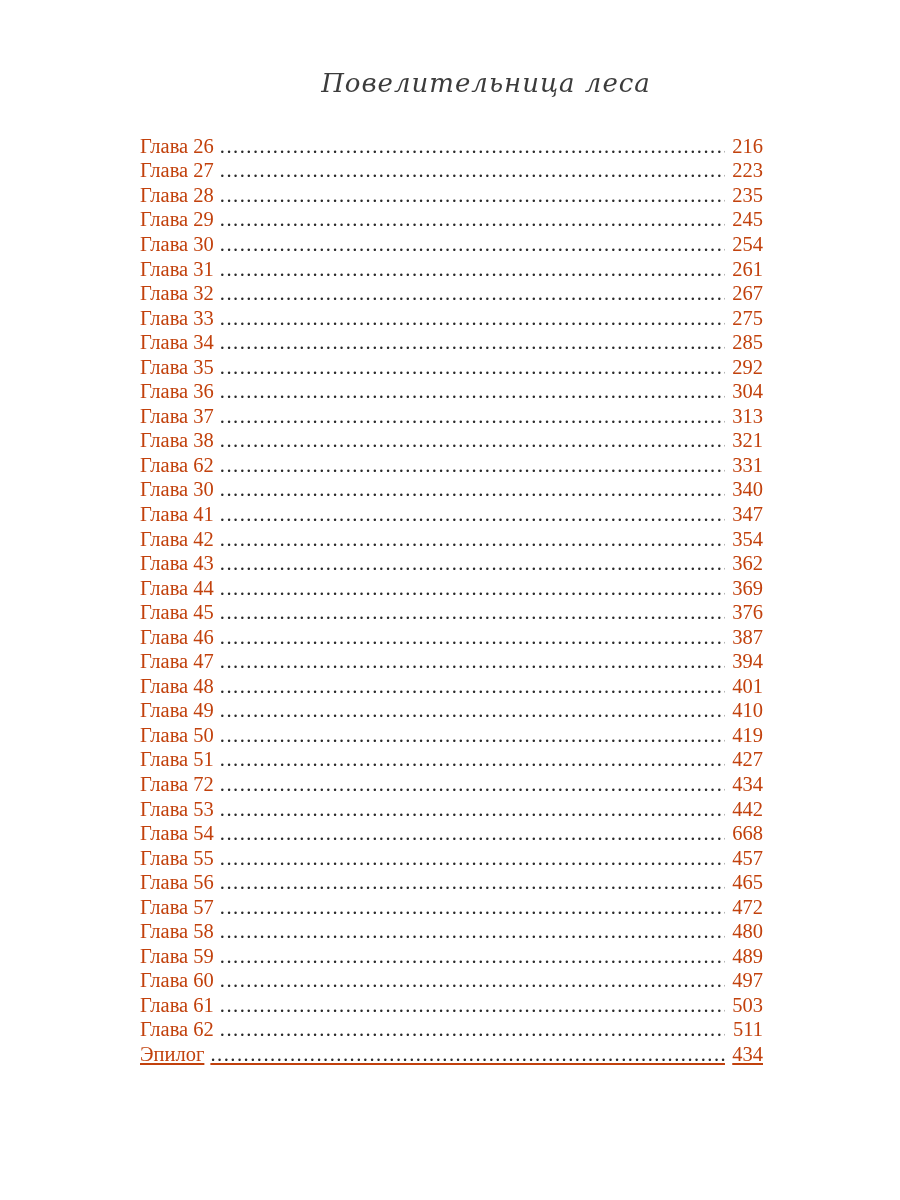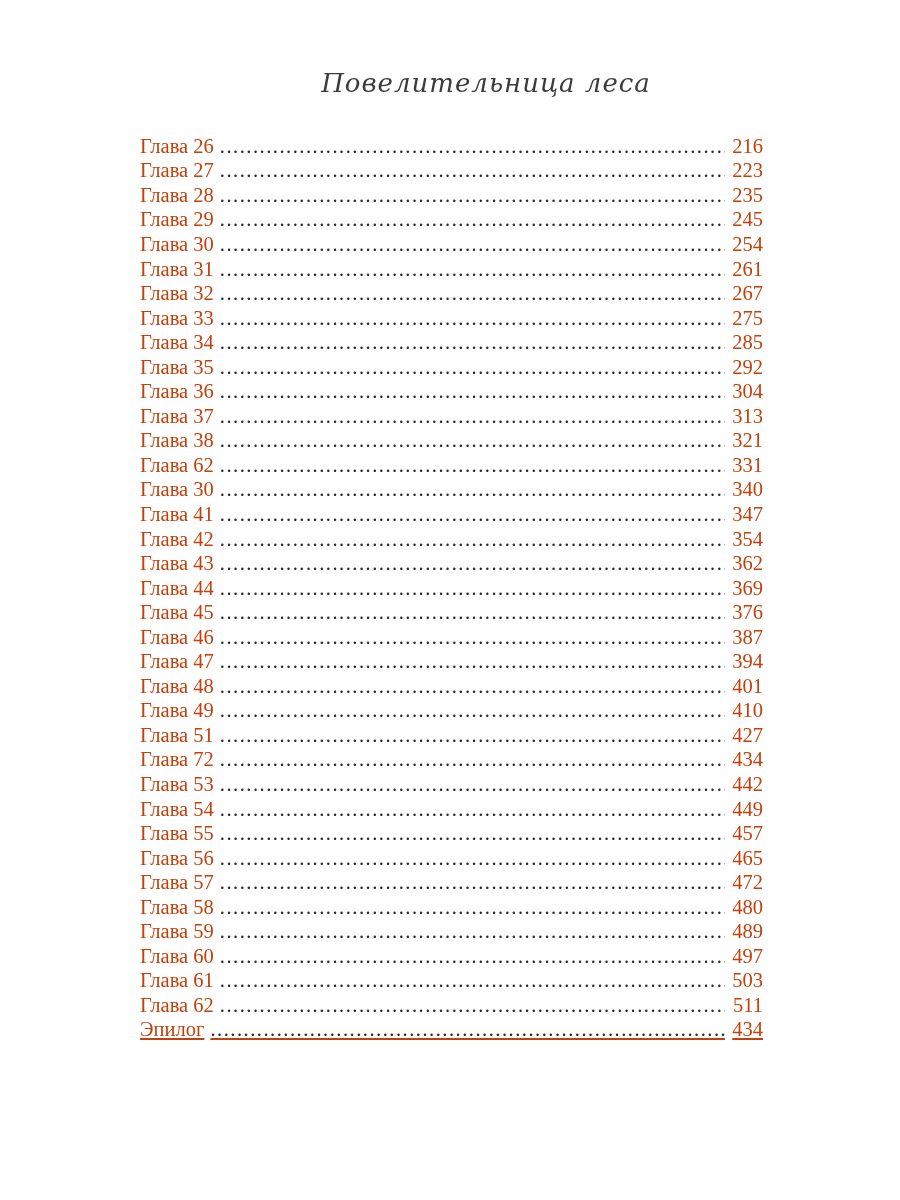--- a/index.html
+++ b/index.html
@@ -200,38 +200,43 @@
         <span class="toc-label">Глава 48</span>
         <span class="toc-dots"></span>
         <span class="toc-page">401</span>
       </div>
       <div class="toc-row">
         <span class="toc-label">Глава 49</span>
         <span class="toc-dots"></span>
         <span class="toc-page">410</span>
       </div>
       <div class="toc-row">
+        <span class="toc-label">Глава 50</span>
+        <span class="toc-dots"></span>
+        <span class="toc-page">419</span>
+      </div>
+      <div class="toc-row">
         <span class="toc-label">Глава 51</span>
         <span class="toc-dots"></span>
         <span class="toc-page">427</span>
       </div>
       <div class="toc-row">
         <span class="toc-label">Глава 72</span>
         <span class="toc-dots"></span>
         <span class="toc-page">434</span>
       </div>
       <div class="toc-row">
         <span class="toc-label">Глава 53</span>
         <span class="toc-dots"></span>
         <span class="toc-page">442</span>
       </div>
       <div class="toc-row">
         <span class="toc-label">Глава 54</span>
         <span class="toc-dots"></span>
-        <span class="toc-page">449</span>
+        <span class="toc-page">668</span>
       </div>
       <div class="toc-row">
         <span class="toc-label">Глава 55</span>
         <span class="toc-dots"></span>
         <span class="toc-page">457</span>
       </div>
       <div class="toc-row">
         <span class="toc-label">Глава 56</span>
         <span class="toc-dots"></span>
         <span class="toc-page">465</span>

